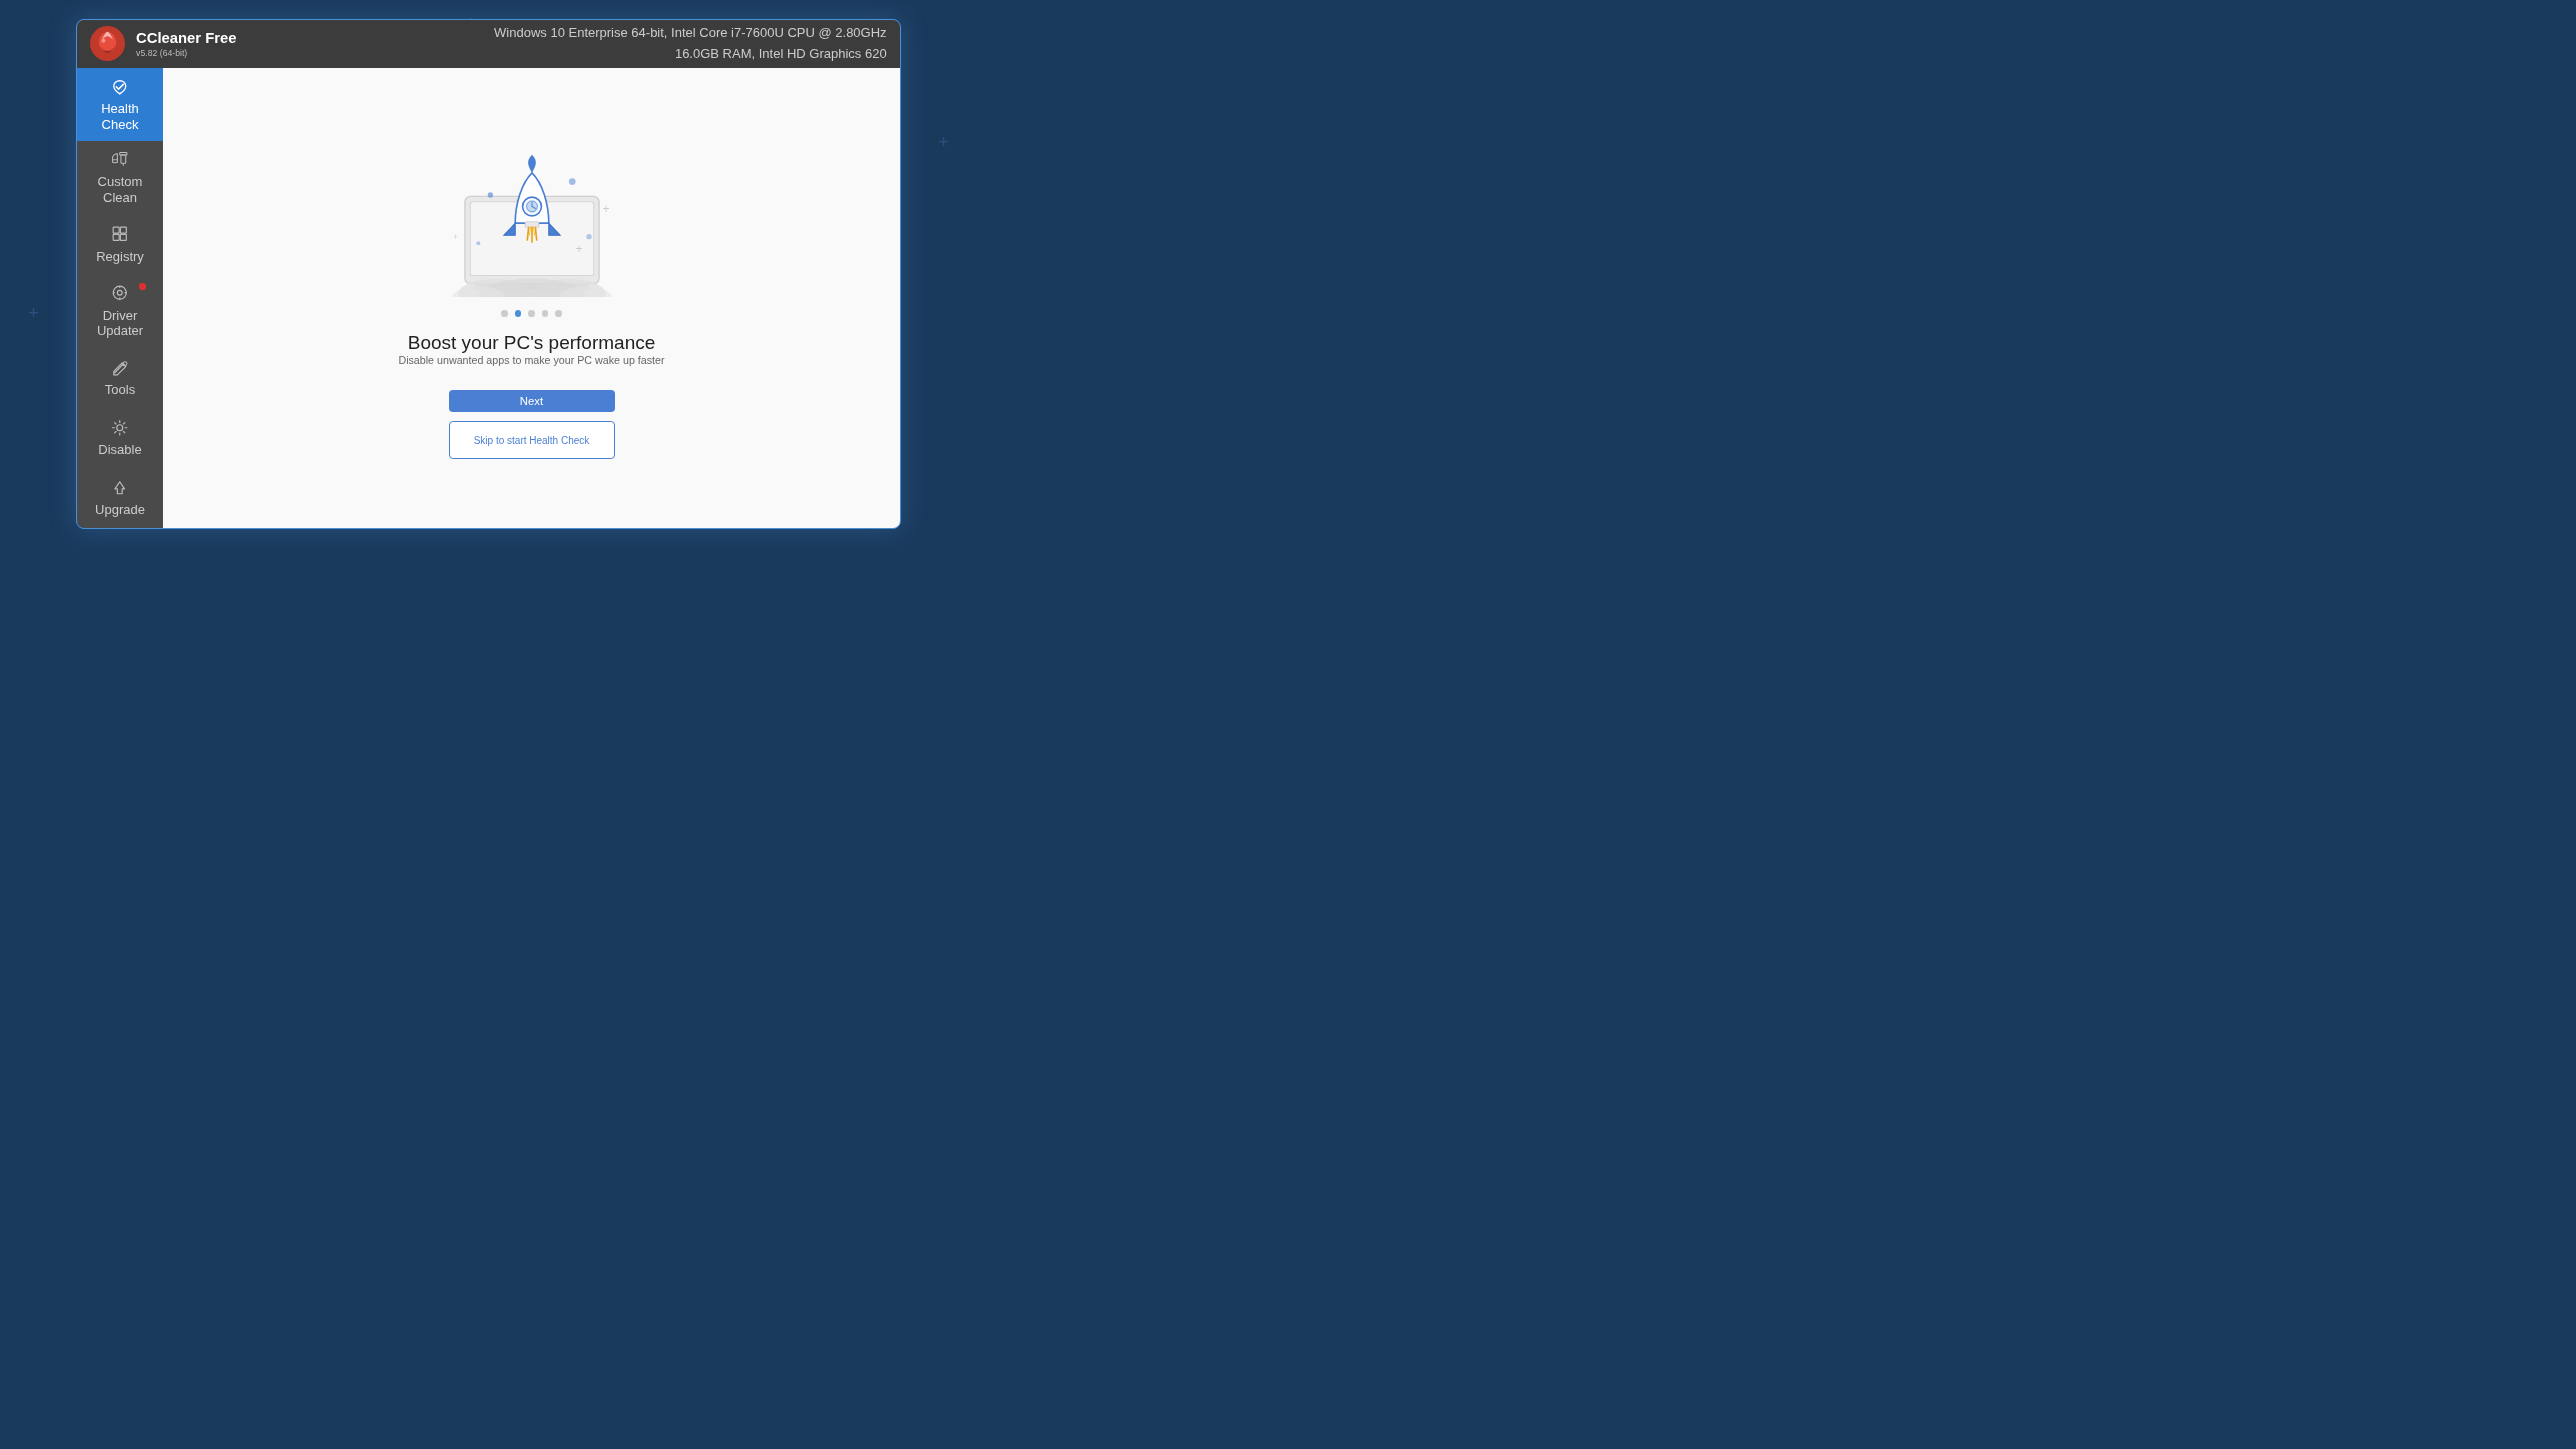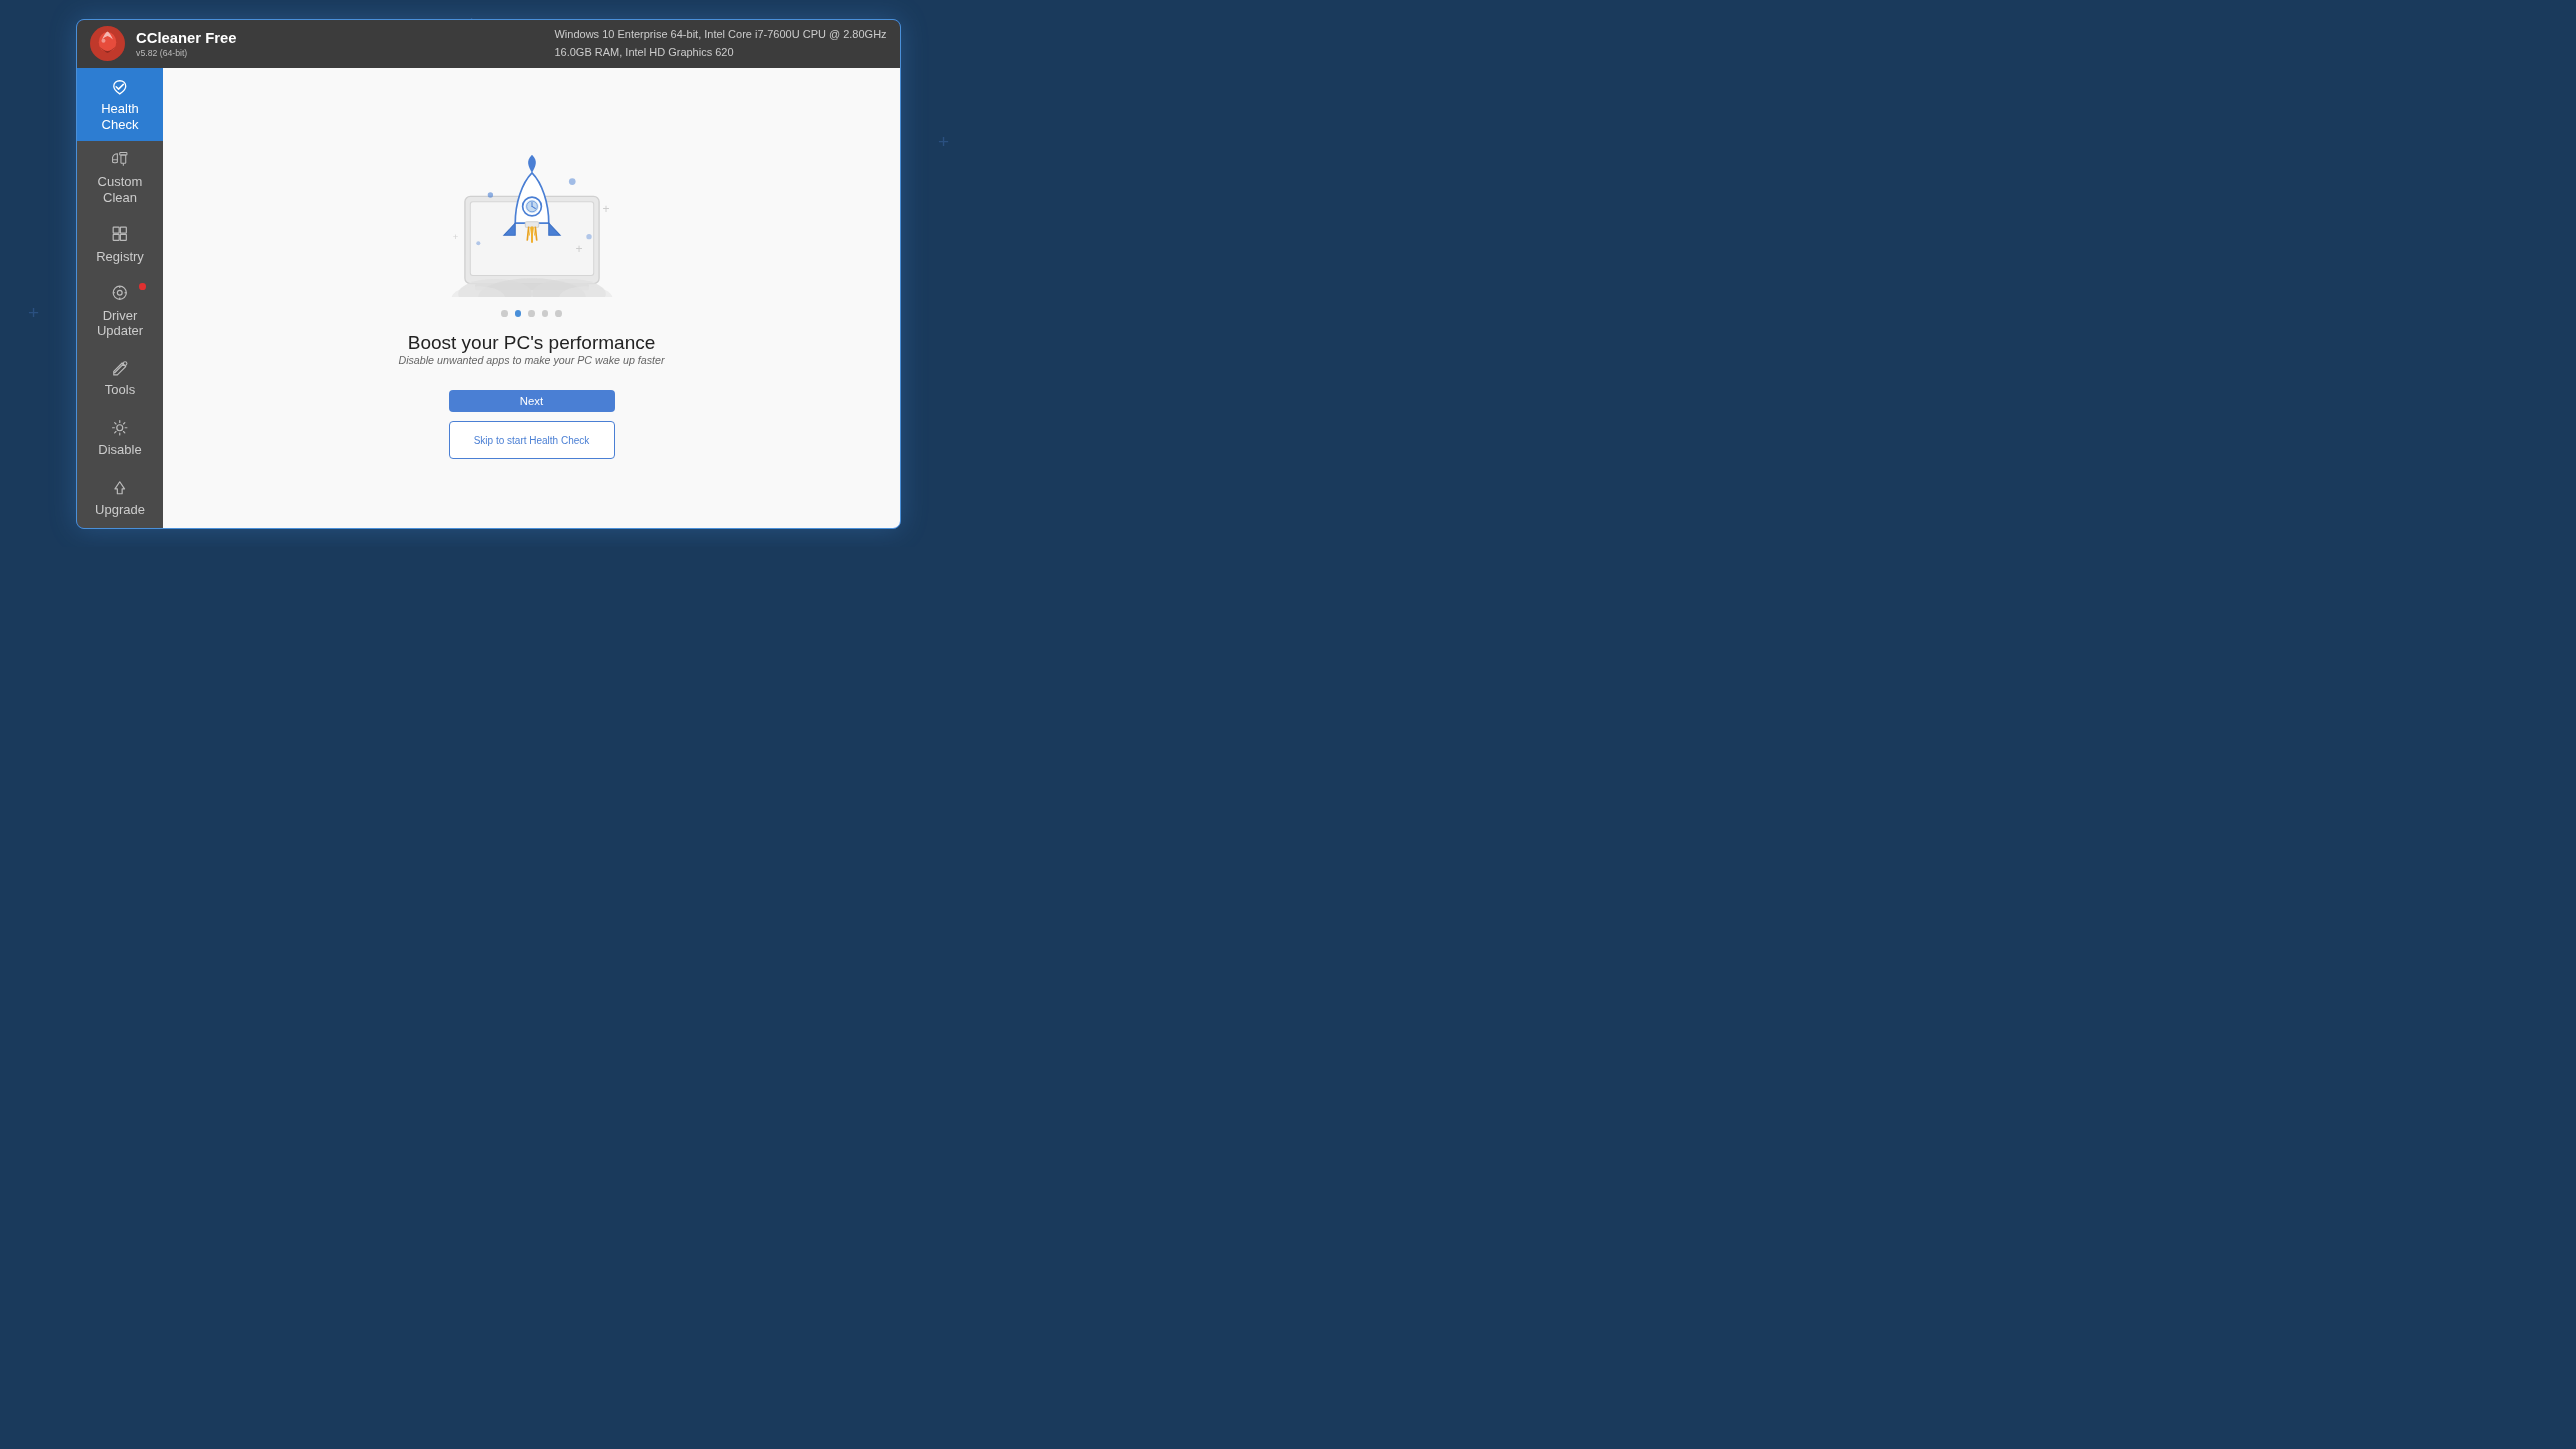--- a/index.html
+++ b/index.html
@@ -66,22 +66,22 @@
     }
 
     .title-bar-version {
       color: #bbb;
       font-size: 8.7px;
       text-align: right;
     }
 
     .title-bar-sysinfo {
       color: #ccc;
-      font-size: 11px;
-      text-align: left;
+      font-size: 13px;
+      text-align: right;
       line-height: 1.6;
     }
 
     
     .main-area {
       display: flex;
       flex: 1;
       overflow: hidden;
     }
 
@@ -189,21 +189,20 @@
       color: #222;
       margin-bottom: 0;
       text-align: left;
     }
 
     .content-subtitle {
       font-size: 10.7px;
       color: #666;
       margin-bottom: 24px;
       text-align: center;
-      font-style: italic;
     }
 
     
     .btn-next {
       width: 166px;
       height: 22px;
       background: #4a7fd4;
       color: #fff;
       border: none;
       border-radius: 4px;

